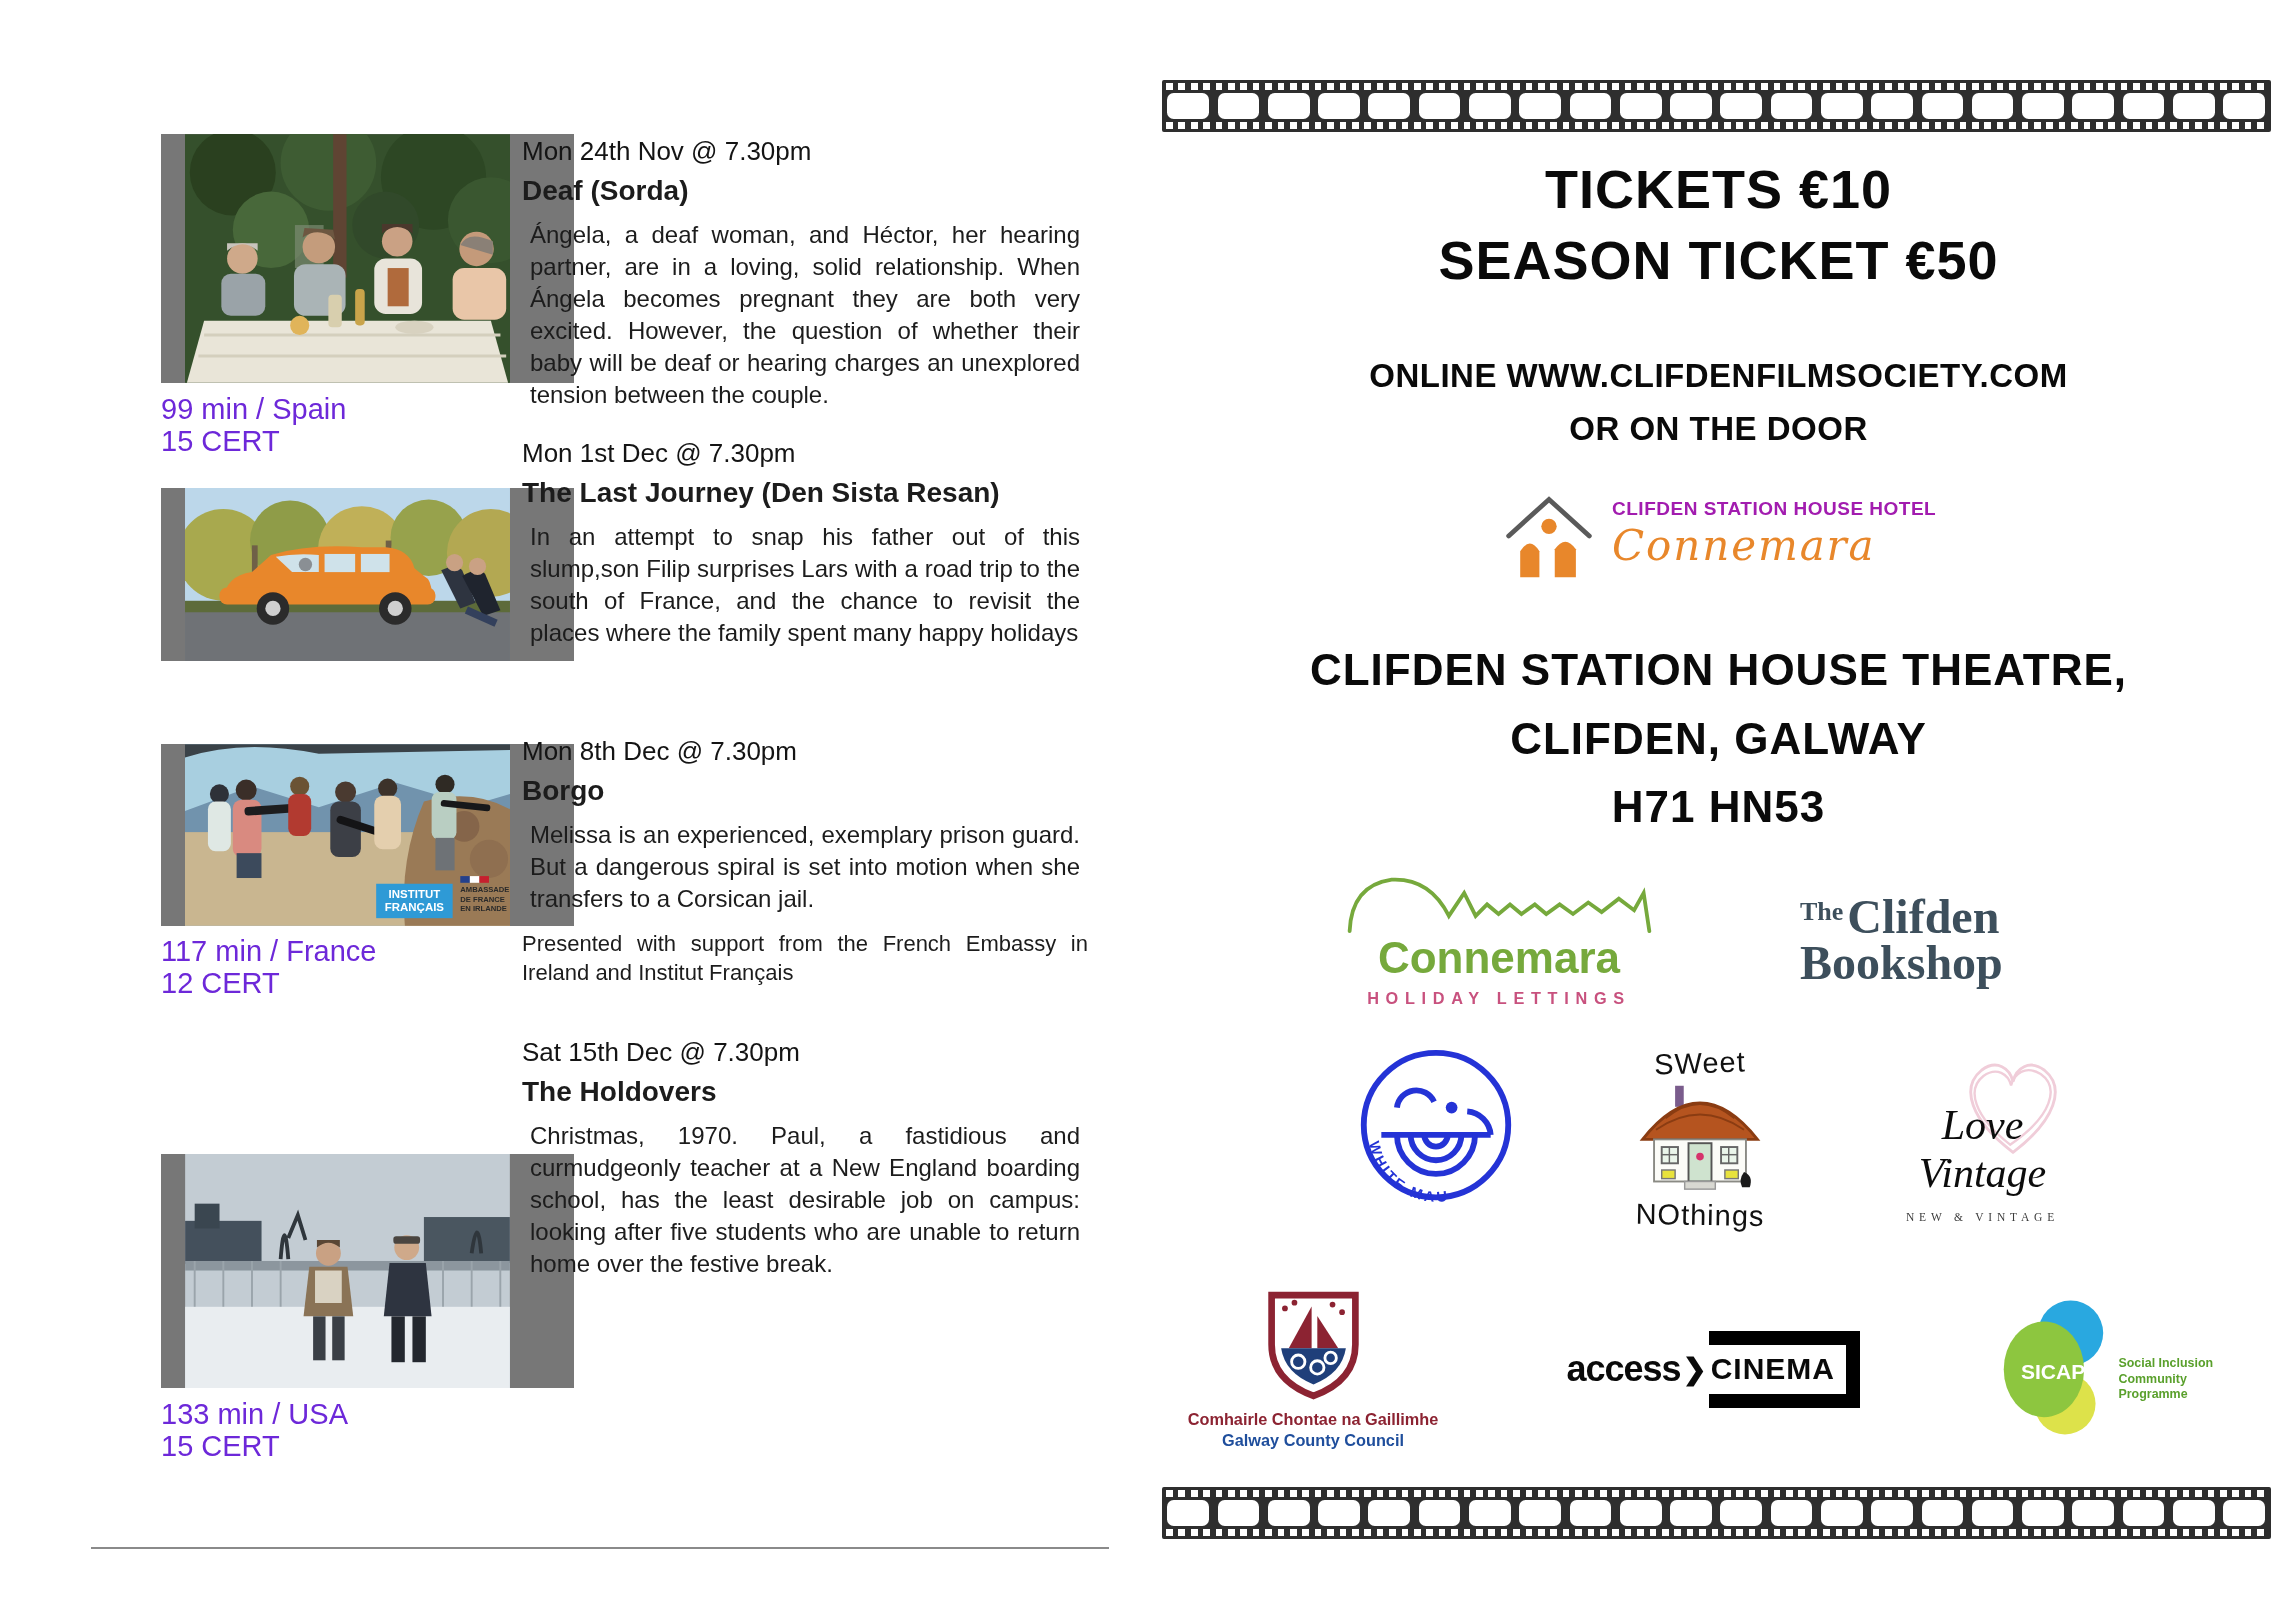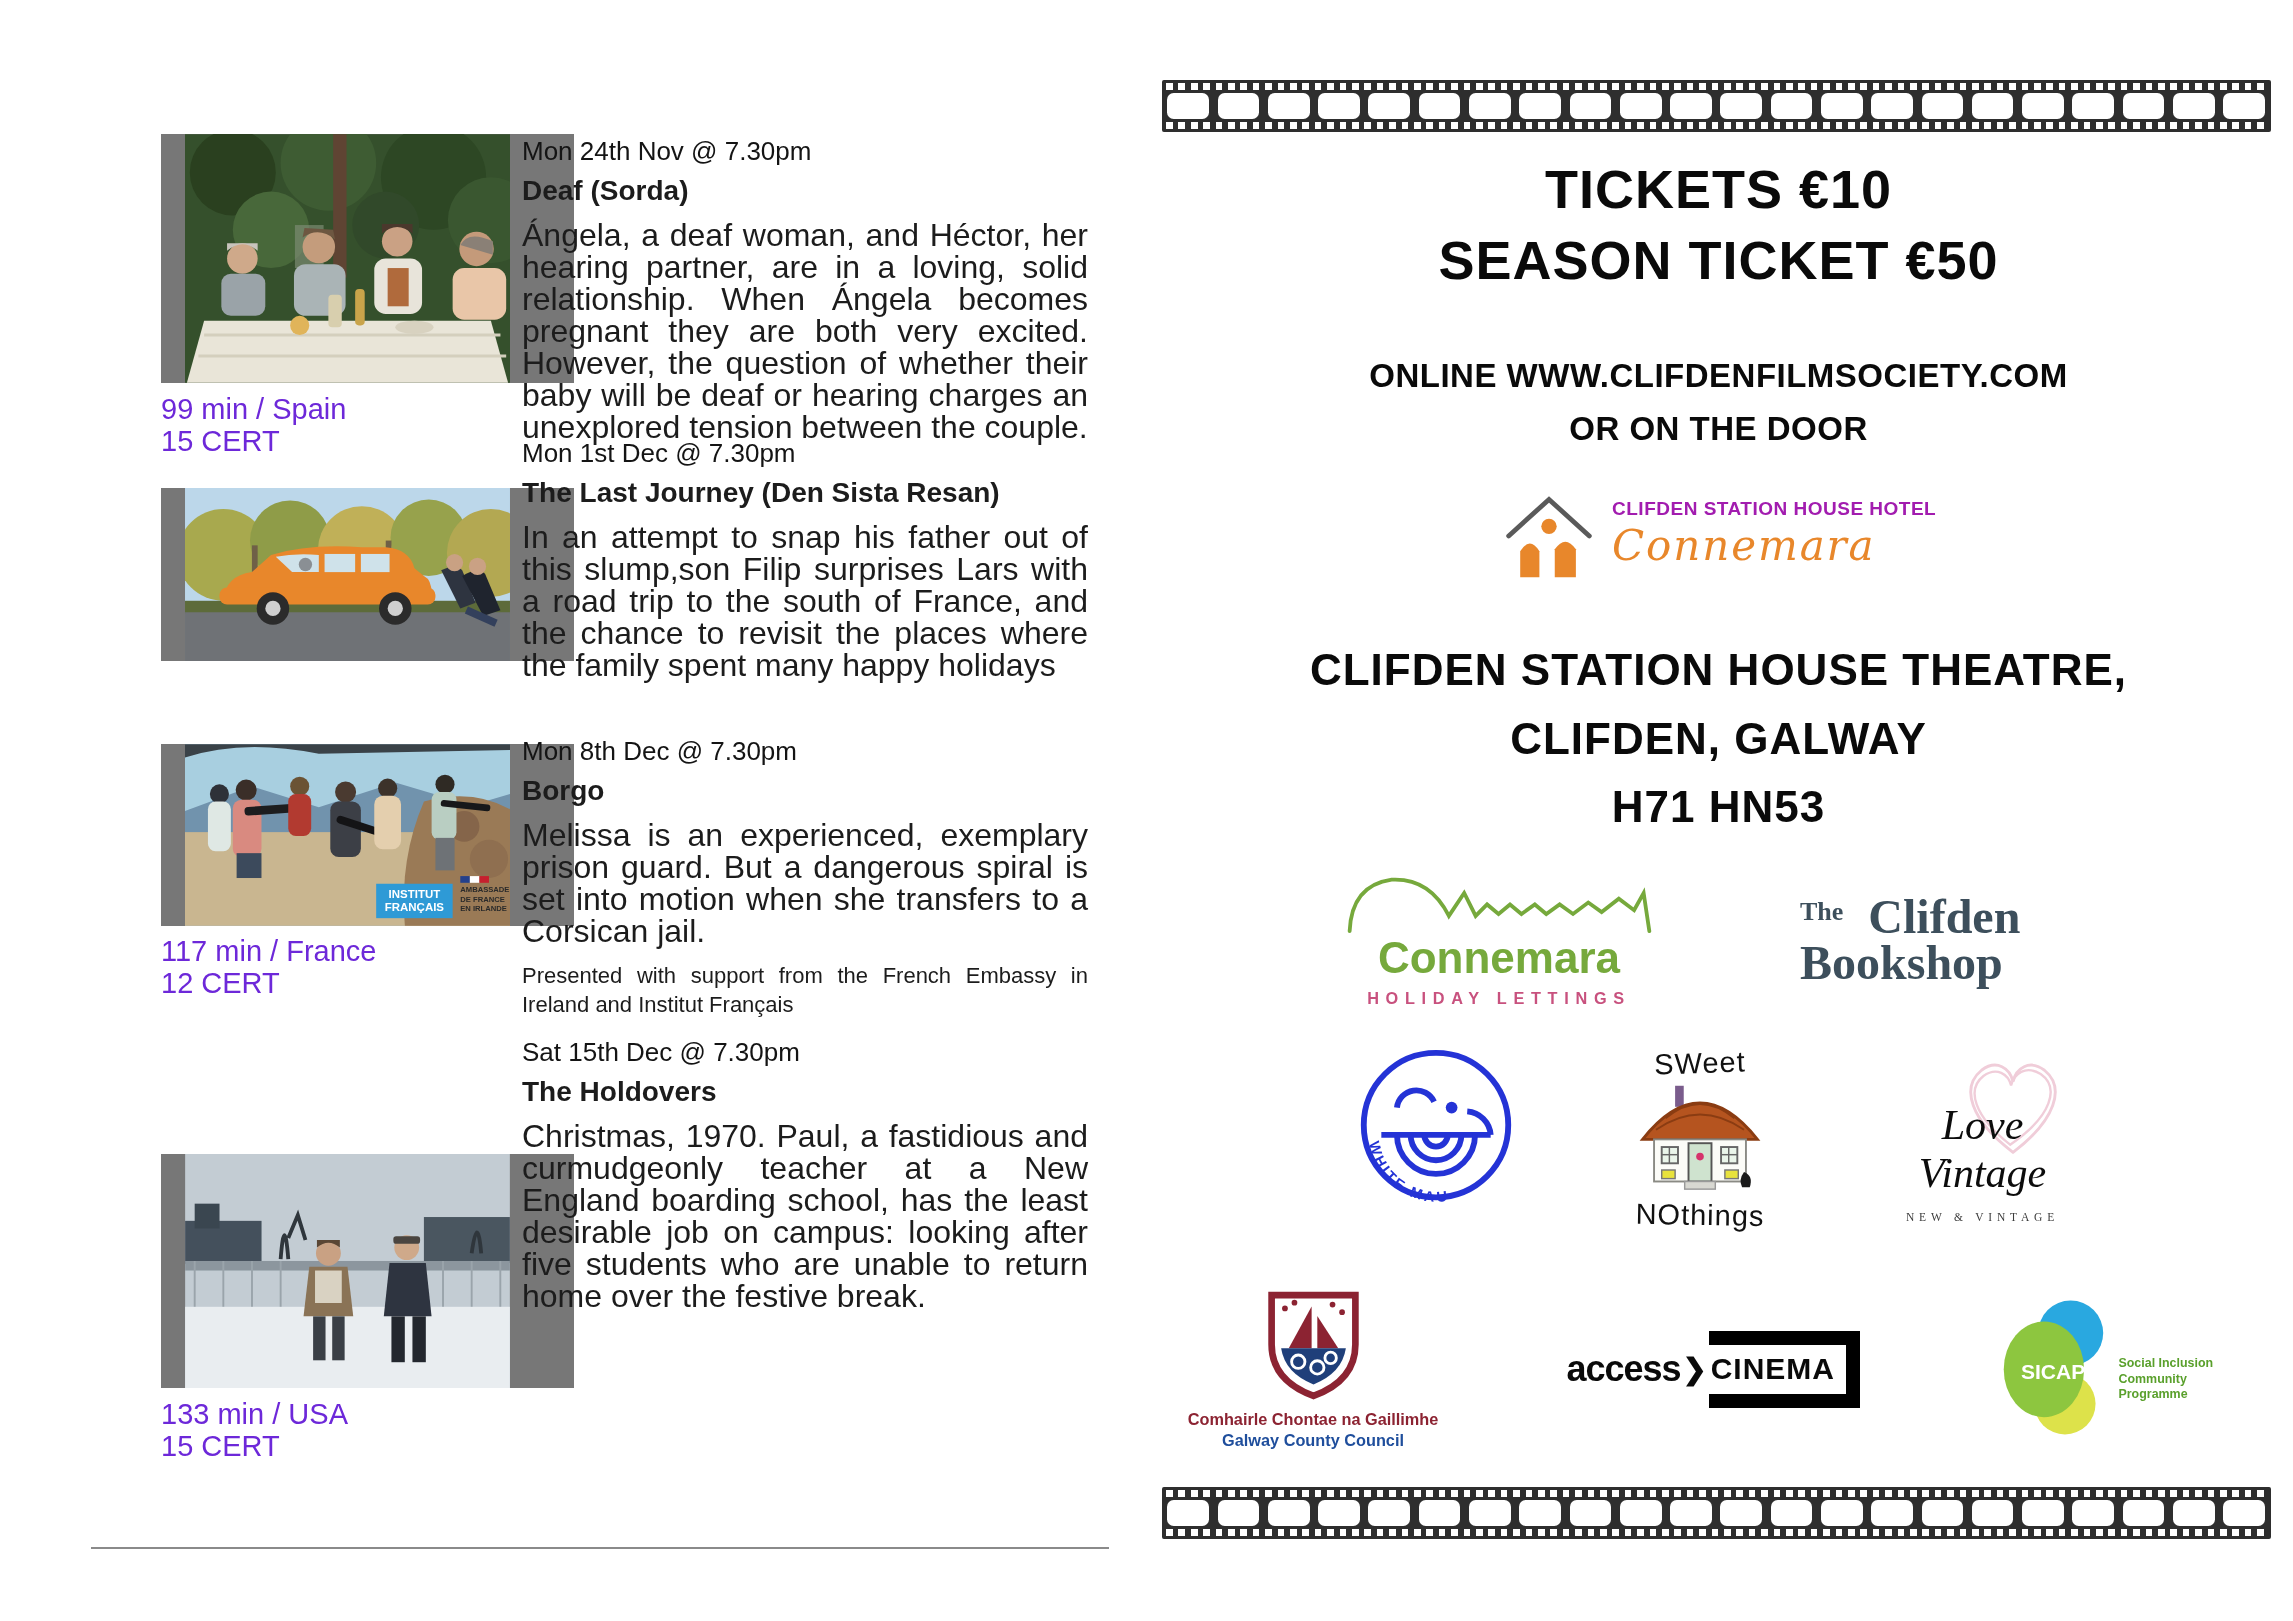--- a/index.html
+++ b/index.html
@@ -20,21 +20,21 @@
   .film-left { width:325px; flex:none; margin-right:36px; }
   .pos-1 .film-left { padding-top:52px; }
   .pos-2 .film-left { padding-top:9.6px; }
   .pos-3 .film-left { padding-top:119px; }
   .film-still { width:389px; overflow:hidden; background:#777;padding-left:24px; }
   .film-still svg { display:block; }
   .film-meta { margin-top:9.6px; font-size:29px; line-height:32px; color:#6d28d9; }
   .film-text { width:566px; flex:none; }
   .film-date { font-size:26px; line-height:34px; color:#141414; }
   .film-title { font-size:28px; line-height:38px; font-weight:bold; margin:3.8px 0 9.6px 0; }
-  .film-desc { font-size:32px; line-height:32px; text-align:justify; margin:0; }
+  .film-desc { font-size:24px; line-height:32px; text-align:justify; margin:8px; }
   .film-note { font-size:22px; line-height:29px; text-align:justify; margin:13.4px 0 0 0; }
   .film-note:empty { display:none; }
   .left-divider { position:absolute; top:1539px; left:91px; width:1018px; height:1.9px; background:#8a8a8a; border:none; }
 
   
   .right-panel { position:absolute; left:1152px; top:0; width:1133px; height:1621px; }
   .rp-center { position:absolute; left:0; right:0; text-align:center; }
 
   
   .filmstrip { position:absolute; left:9.6px; right:14.3px; height:52px; background:#2e2e2e;
@@ -69,21 +69,21 @@
   .row-2 { top:1047px; gap:91px; align-items:flex-start; }
   .row-3 { top:1289px; gap:115px; align-items:center; }
 
   
   .connemara-lettings { text-align:center; width:354px; }
   .cl-name { font-size:44px; font-weight:900; color:#76a93c; letter-spacing:0; margin-top:-5.7px; }
   .cl-sub { font-size:16.3px; font-weight:bold; color:#c8517e; letter-spacing:6.7px; margin-top:5.7px; }
 
   
   .bookshop { font-family:"Liberation Serif", serif; color:#3d4f5c; text-align:left; width:315px; }
-  .bs-the { font-size:26px; font-weight:bold; vertical-align:13.4px; margin-right:25px; }
+  .bs-the { font-size:26px; font-weight:bold; vertical-align:13.4px; margin-right:4px; }
   .bs-big { font-size:48px; font-weight:bold; line-height:46px; }
 
   
   .sweet { text-align:center; width:182px; }
   .sn-top { font-size:29px; letter-spacing:1px; color:#111; transform:rotate(-2deg); }
   .sn-bottom { font-size:29px; letter-spacing:1px; color:#111; transform:rotate(1deg); margin-top:1.9px; }
 
   
   .love { position:relative; width:201px; height:210px; margin-top:19px; }
   .lv-heart { position:absolute; top:-17px; right:7.6px; }

